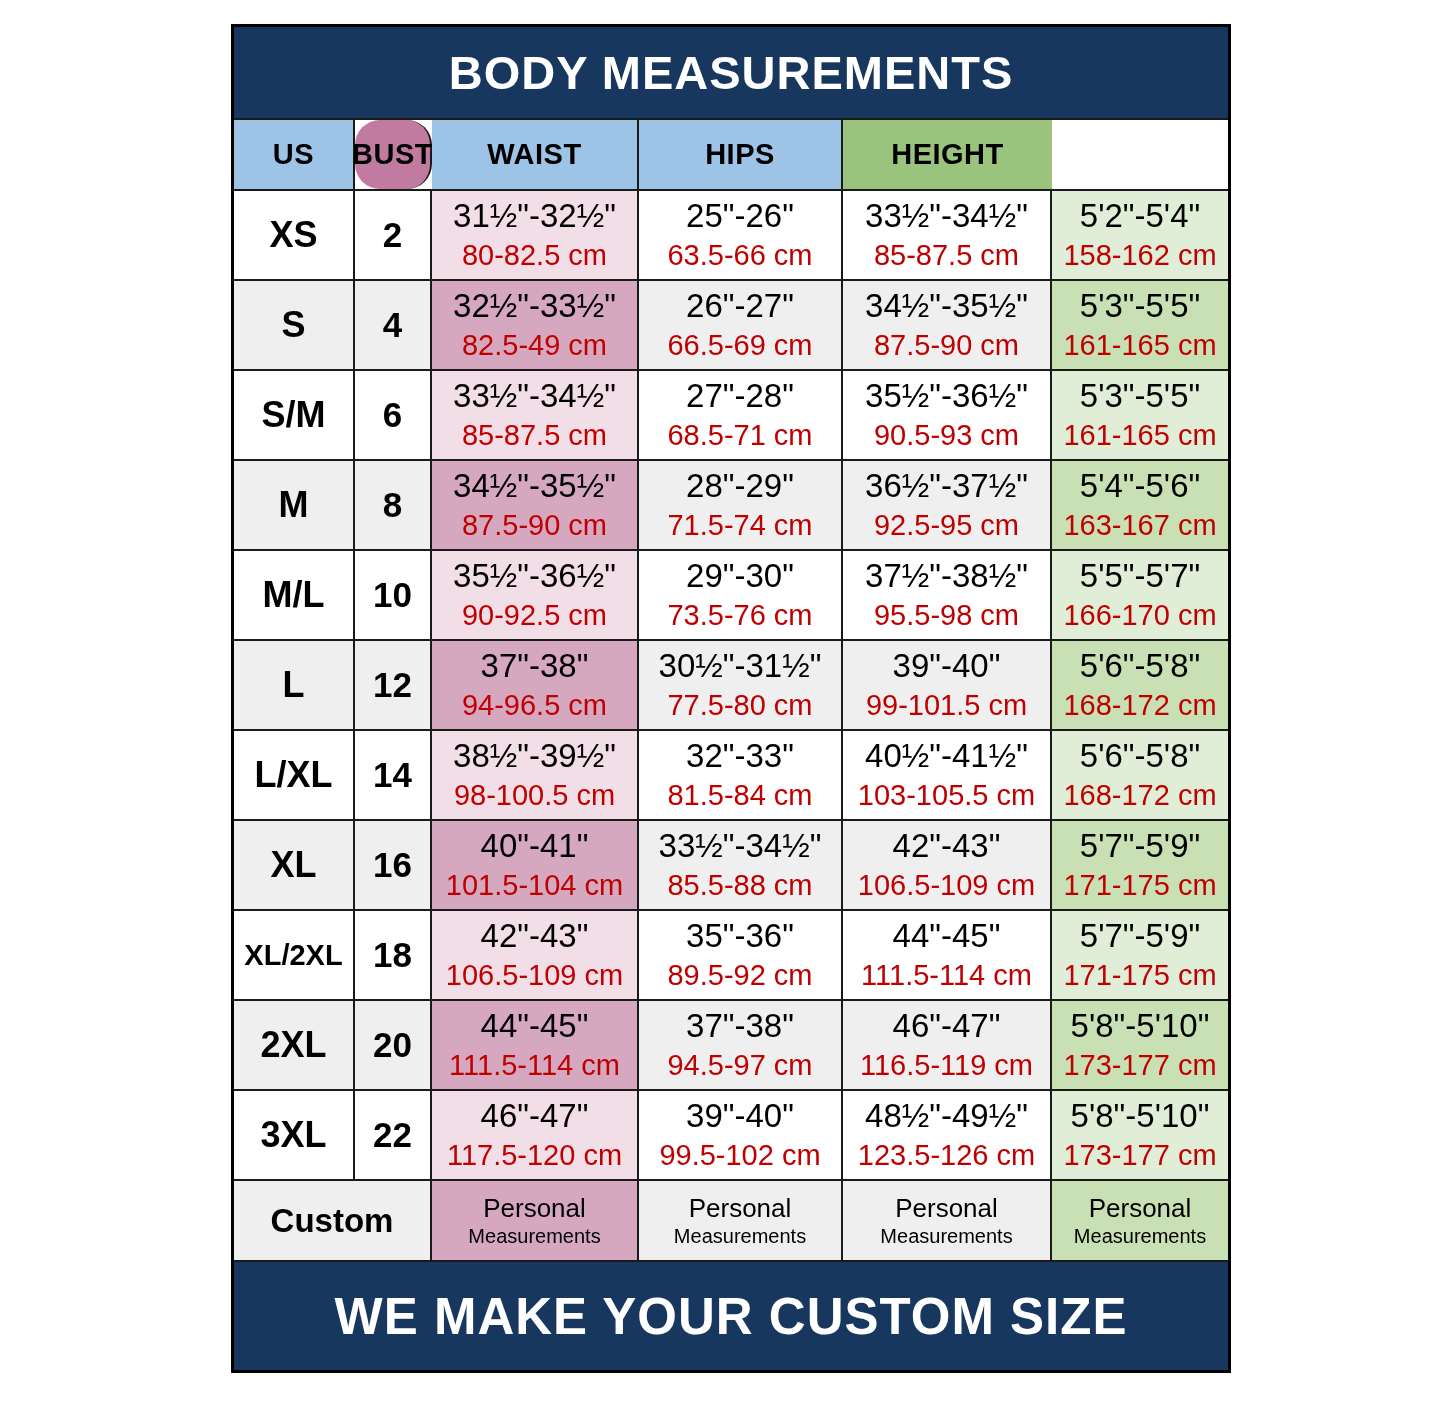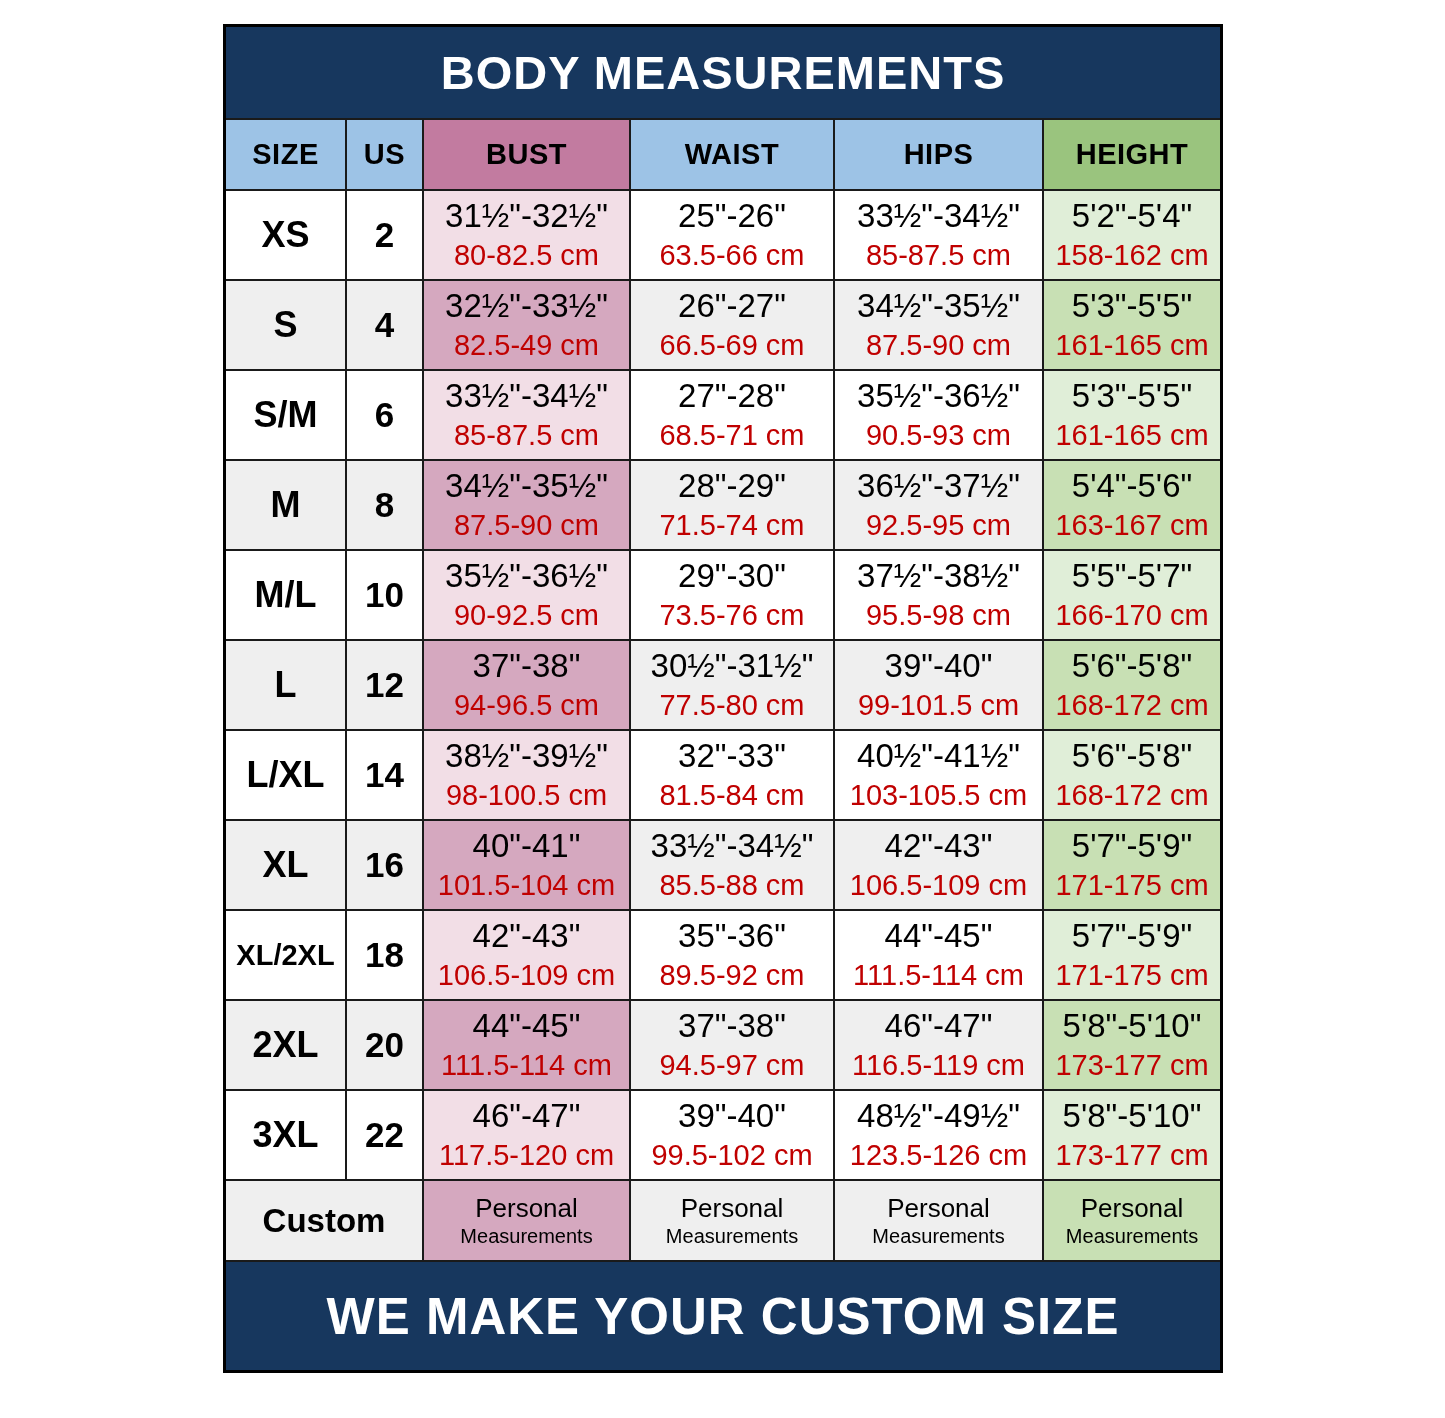--- a/index.html
+++ b/index.html
@@ -12,34 +12,34 @@
     --height-light:#E0EED8;
     --height-dark:#C8E0B4;
     --row-alt:#EFEFEF;
     --red:#C00000;
     --line:#1a1a1a;
   }
   *{margin:0;padding:0;box-sizing:border-box;}
   html,body{width:1445px;height:1418px;background:#ffffff;overflow:hidden;
     font-family:"Liberation Sans","DejaVu Sans",sans-serif;}
   .page{position:relative;width:1445px;height:1418px;background:#fff;}
-  .size-chart{position:absolute;left:223px;top:24px;width:1000px;
+  .size-chart{position:absolute;left:231px;top:24px;width:1000px;
     border:3px solid #000;background:#fff;}
   .band{background:var(--navy);color:#fff;display:flex;align-items:center;justify-content:center;}
   .title-band{height:93px;border-bottom:2px solid var(--line);}
   .title-band .t{font-size:47px;font-weight:bold;letter-spacing:1px;}
   .footer-band{height:108px;}
   .footer-band .t{font-size:51px;font-weight:bold;letter-spacing:1px;}
   .grid{display:grid;grid-template-columns:121px 77px 207px 204px 209px 1fr;}
   .cell{border-right:2px solid var(--line);display:flex;flex-direction:column;
     align-items:center;justify-content:center;text-align:center;}
   .cell:last-child{border-right:none;}
   .thead{height:71px;border-bottom:2px solid var(--line);}
   .thead .cell{font-weight:bold;font-size:29px;letter-spacing:.5px;background:var(--header-blue);}
-  .thead .h-bust{background:var(--bust-header);}
+  .thead .h-bust{background:var(--bust-header);border-radius:25px;}
   .thead .h-height{background:var(--height-header);}
   .row{height:90px;border-bottom:2px solid var(--line);}
   .row .c-bust{background:var(--bust-light);}
   .row .c-height{background:var(--height-light);}
   .row.alt .c-size,.row.alt .c-us,.row.alt .c-waist,.row.alt .c-hips{background:var(--row-alt);}
   .row.alt .c-bust{background:var(--bust-dark);}
   .row.alt .c-height{background:var(--height-dark);}
   .size-label{font-size:36px;font-weight:bold;}
   .size-label.small{font-size:29px;}
   .us-label{font-size:35px;font-weight:bold;}
@@ -58,21 +58,20 @@
 <body>
 
 <div class="page">
   <div class="size-chart">
 
     <div class="band title-band">
       <span class="t">BODY MEASUREMENTS</span>
     </div>
 
     <div class="grid thead">
-      <div class="cell h-size">SIZE</div>
       <div class="cell h-us">US</div>
       <div class="cell h-bust">BUST</div>
       <div class="cell h-waist">WAIST</div>
       <div class="cell h-hips">HIPS</div>
       <div class="cell h-height">HEIGHT</div>
     </div>
 
     <div id="table-body">
       <div class="grid row">
         <div class="cell c-size">

